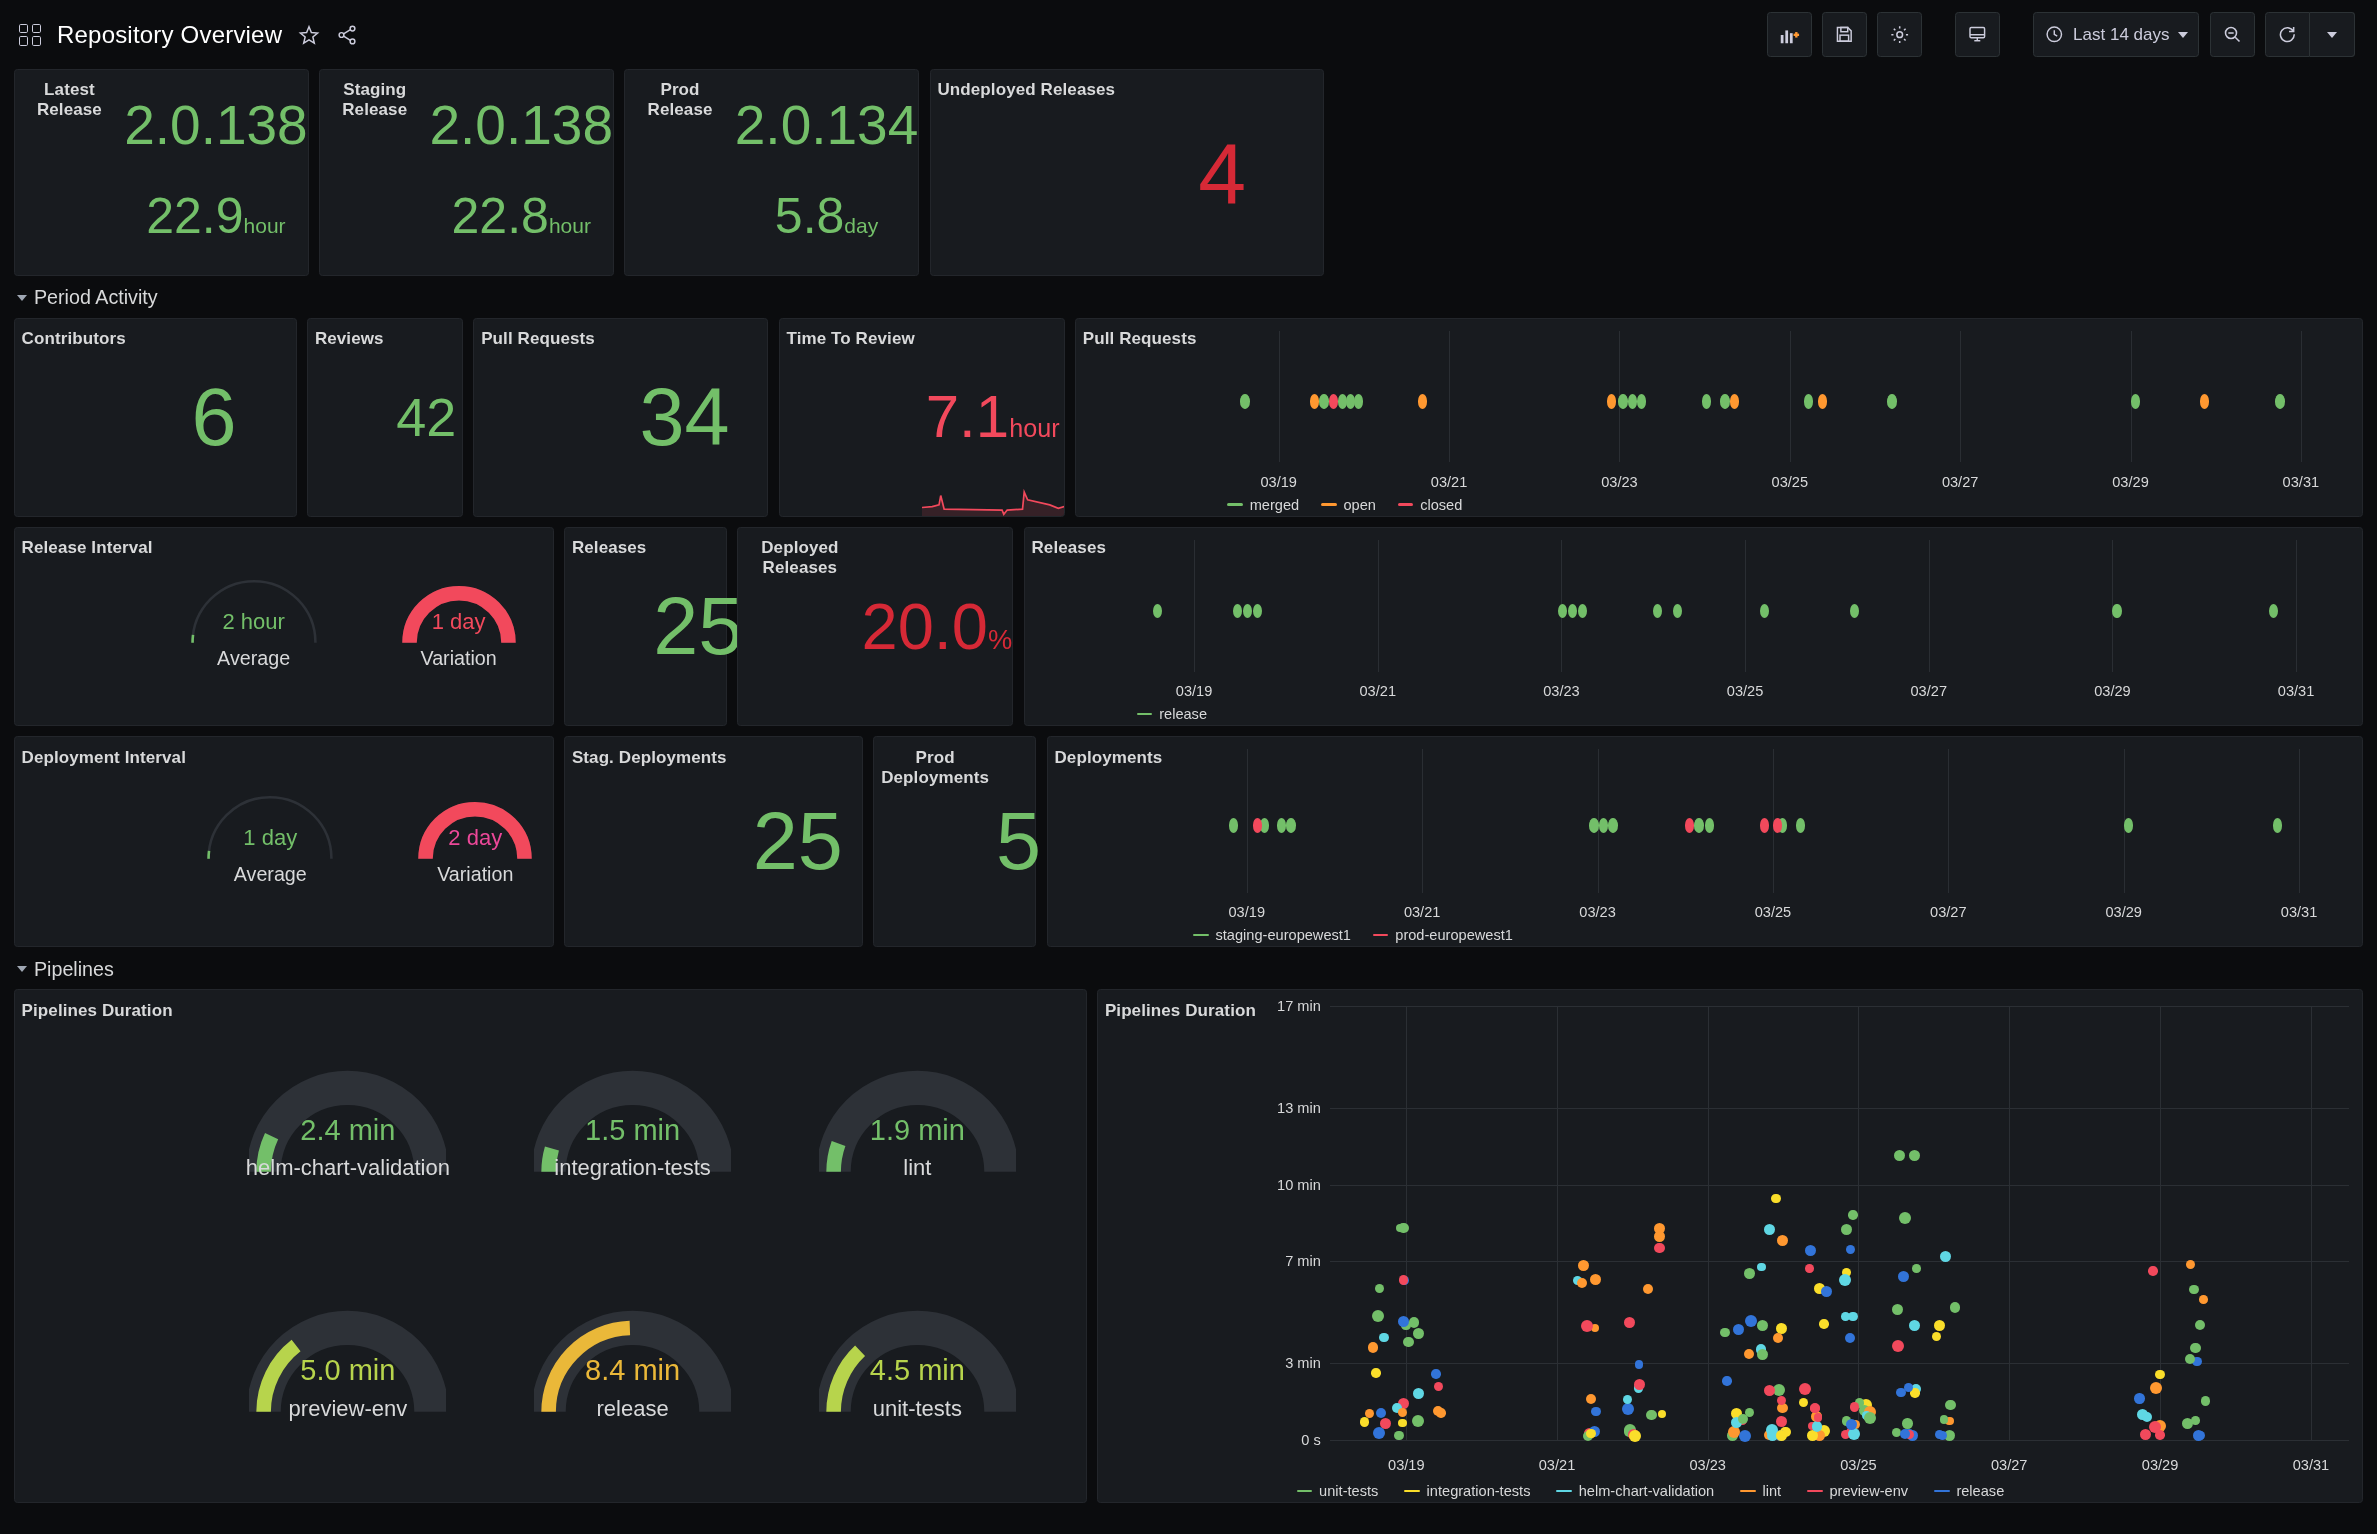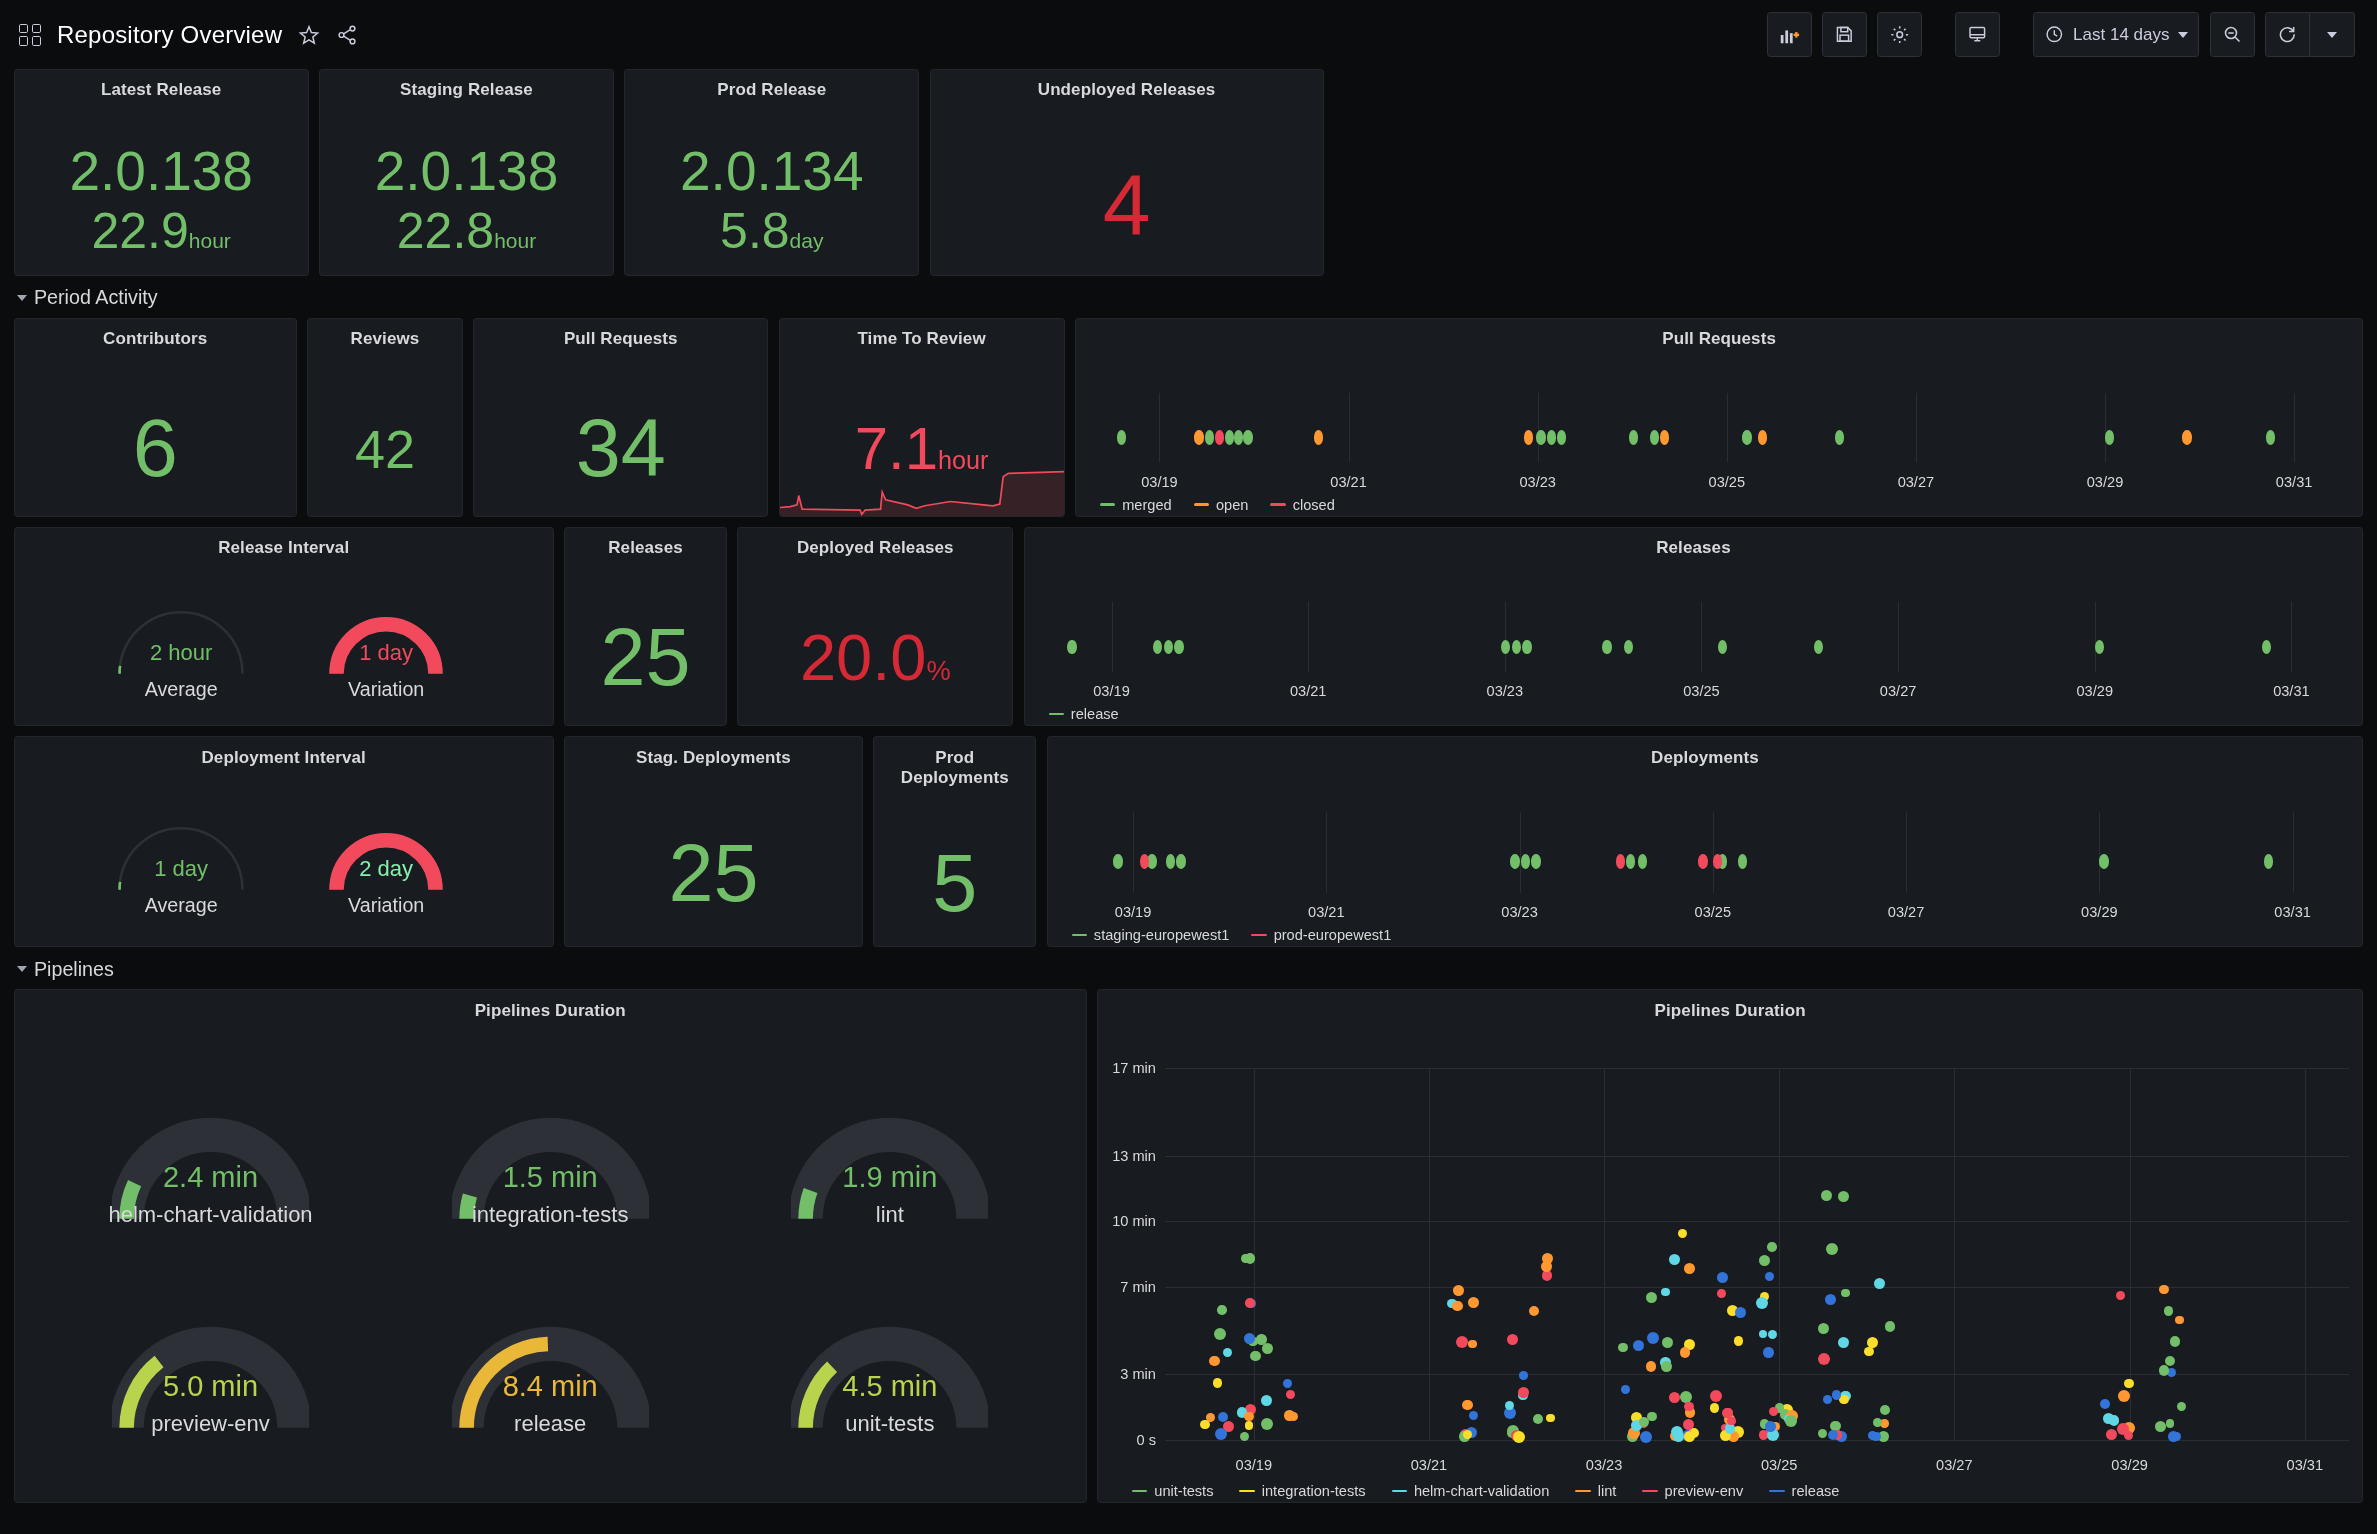--- a/index.html
+++ b/index.html
@@ -39,21 +39,21 @@
   .time-label { font-size:17px; color:#ccccdc; white-space:nowrap; }
   .chev { width:0;height:0;border-left:5.1px solid transparent;border-right:5.1px solid transparent;border-top:6px solid #ccccdc; }
 
   
   .board { flex:1; padding: 0 13.7px 0 13.7px; overflow:hidden; }
 
   .row { display:flex; gap: 10.3px; margin-bottom: 10.3px; }
 
   .panel {
     background: #181b1f; border: 0.9px solid #23262b; border-radius: 3.4px;
-    display:flex; flex-direction:column; position:relative;gap:32px;
+    display:flex; flex-direction:row; position:relative;
   }
   .panel-title {
     text-align:center; font-size: 17px; color:#d8d9da; font-weight:700;
     padding: 10.3px 6.9px 0 6.9px; letter-spacing:0.1px;
   }
   .panel-body { flex:1; display:flex; align-items:center; justify-content:center; position:relative; }
 
   
   .stat-big { font-weight:400; line-height:1; }
   .stat-unit { font-size:.42em; font-weight:400; }
@@ -417,21 +417,21 @@
     <path d="M 3 85.99999999999999 A 72 72 0 0 1 3.57 76.98" fill="none" stroke="#73bf69" stroke-width="3"></path>
   </svg>
               <div class="gauge-val" style="color:#73bf69">1 day</div>
               <div class="gauge-name">Average</div>
             </div>
             <div class="gauge-wrap">
               <svg width="128" height="79" viewBox="0 0 150 92">
     <path d="M 17 86 A 58 58 0 1 1 133.00 86.00" fill="none" stroke="#2d3137" stroke-width="17"></path>
     <path d="M 17 86 A 58 58 0 0 1 133.00 86.00" fill="none" stroke="#f2495c" stroke-width="17"></path>
   </svg>
-              <div class="gauge-val" style="color:#86efac">2 day</div>
+              <div class="gauge-val" style="color:#ec4899">2 day</div>
               <div class="gauge-name">Variation</div>
             </div>
           </div>
       </div>
       <div class="panel" style="width:299px;height:211px">
         <div class="panel-title">Stag. Deployments</div>
         <div class="panel-body">
           <div class="stat-big green" style="font-size:81px">25</div>
         </div>
       </div>

